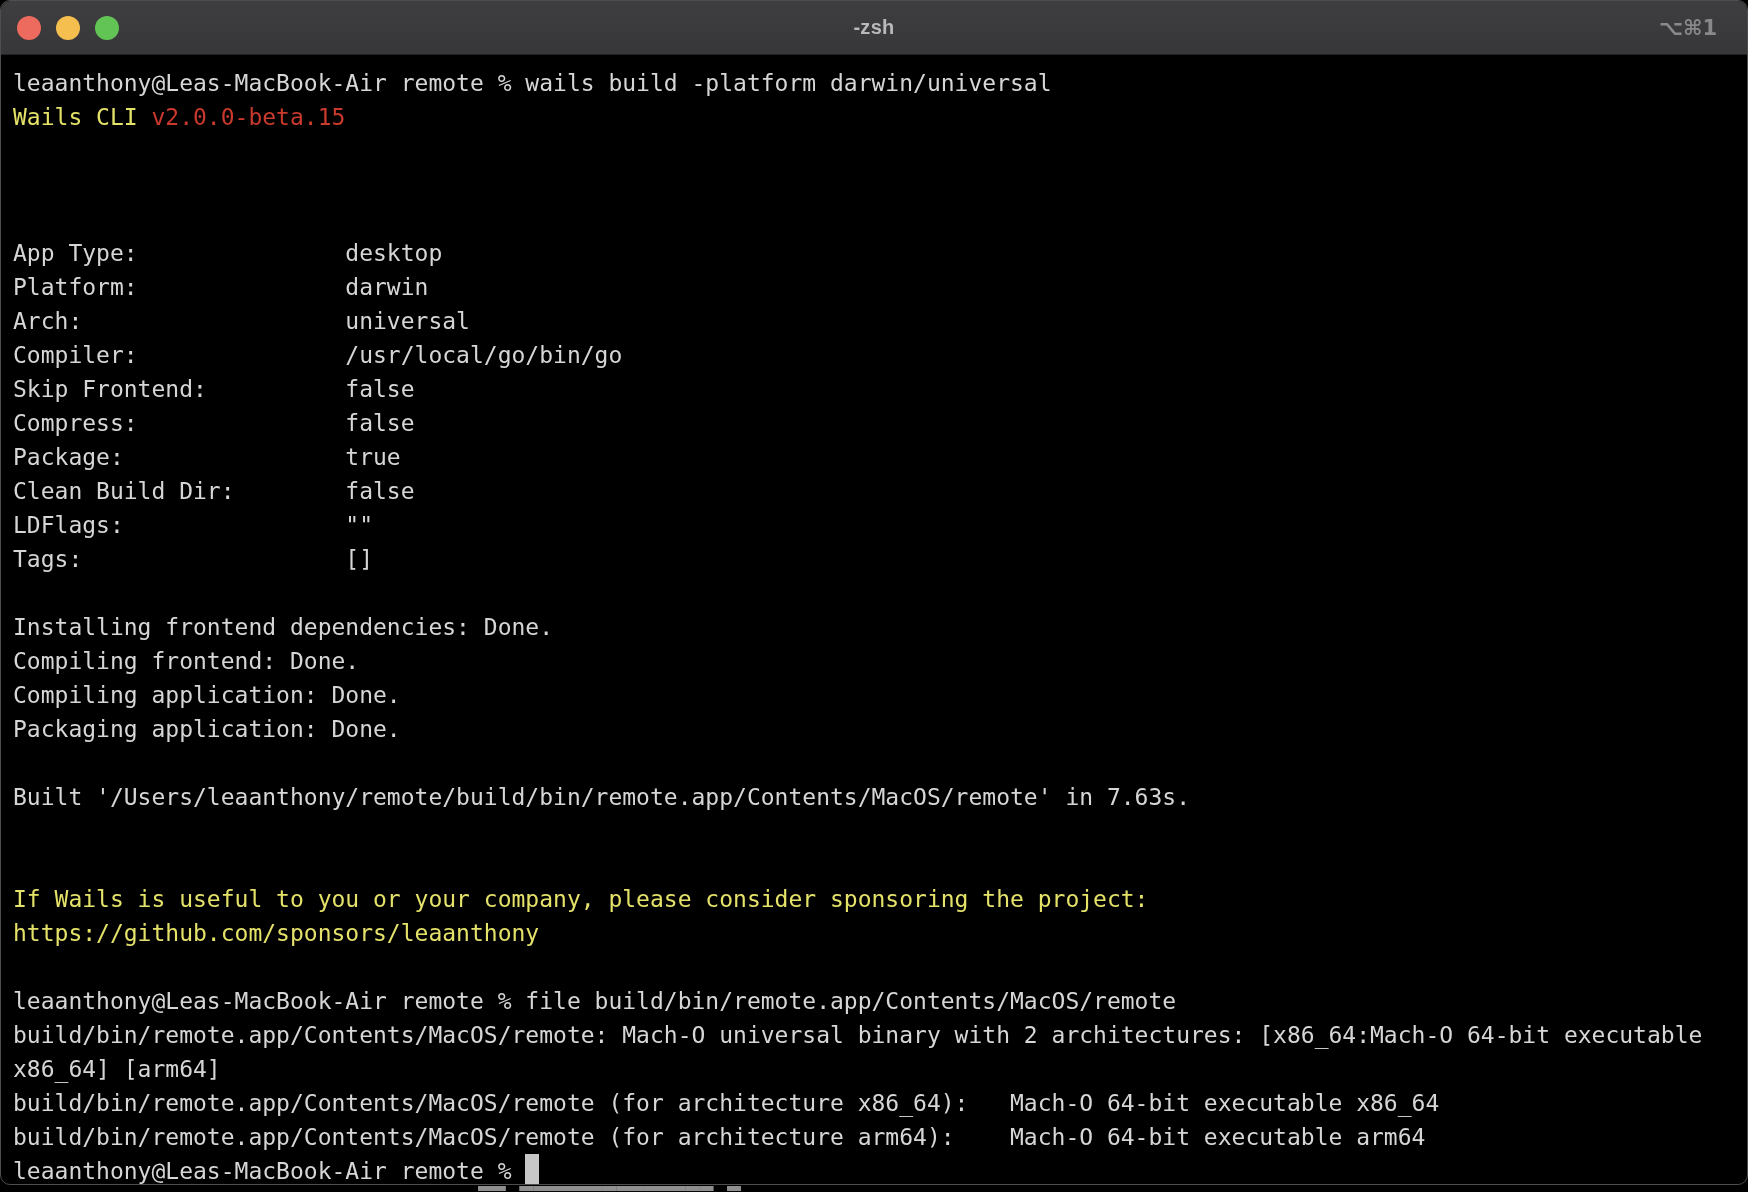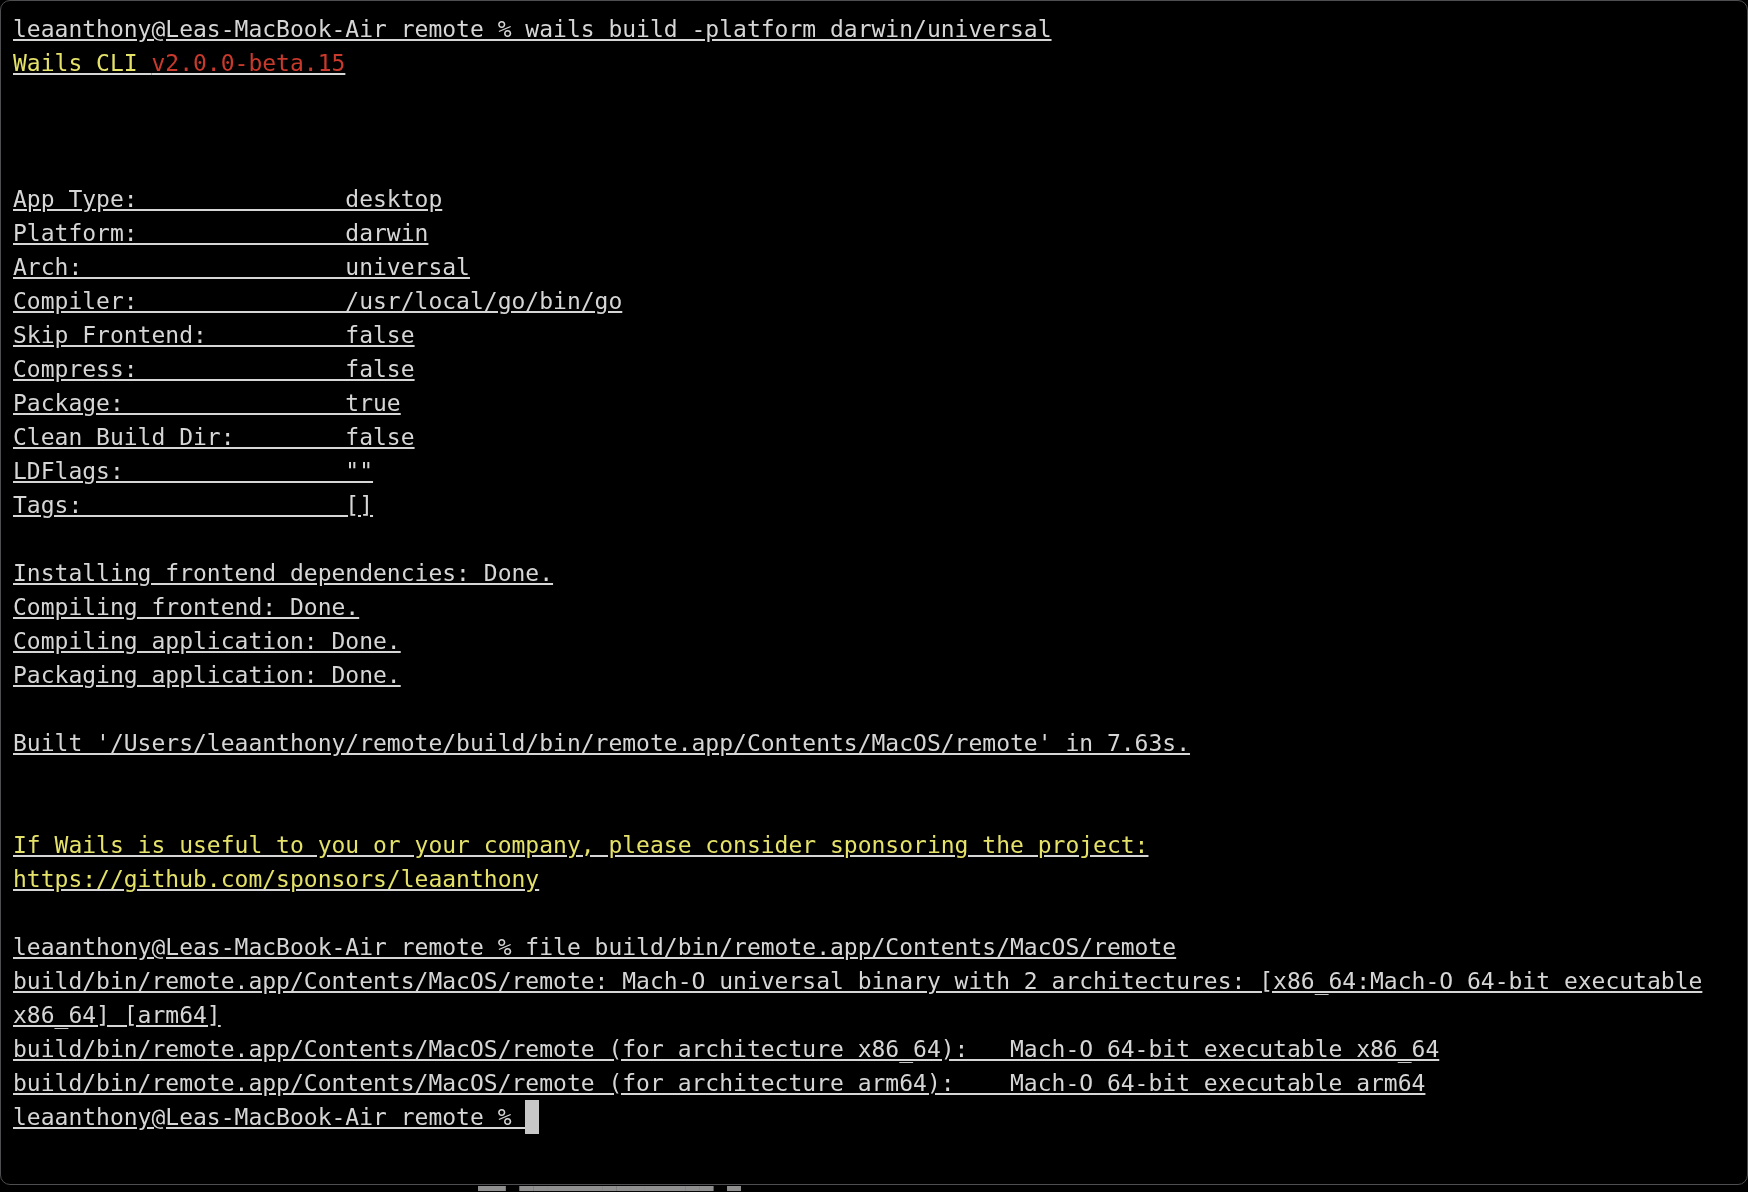--- a/index.html
+++ b/index.html
@@ -72,21 +72,21 @@
   }
   .term {
     position: relative;
     padding: 11px 0 0 12px;
     font-family: "DejaVu Sans Mono", monospace;
     font-size: 23px;
     line-height: 34px;
     white-space: pre;
     color: #d6d6d6;
   }
-  .row { height: 34px; text-decoration: underline; }
+  .row { height: 34px; }
   .cursor-block { display: inline-block; }
   .clipped-fragment {
     position: absolute;
     left: 478px;
     bottom: 0;
     height: 6px;
     overflow: hidden;
     font-family: "DejaVu Sans Mono", monospace;
     font-size: 23px;
     line-height: 10px;
@@ -95,20 +95,29 @@
     white-space: pre;
   }
 </style>
 </head>
 <body>
 
 <div class="screen">
 
   <div class="window" style="background: rgb(0, 0, 0);">
 
+    <div class="titlebar">
+      <div class="traffic">
+        <div class="light" style="background: rgb(236, 106, 94);"></div>
+        <div class="light" style="background: rgb(244, 191, 79);"></div>
+        <div class="light" style="background: rgb(97, 196, 84);"></div>
+      </div>
+      <div class="title">-zsh</div>
+      <div class="shortcut">⌥⌘1</div>
+    </div>
 
     <div class="term" id="term-output"><div class="row"><span style="color: rgb(214, 214, 214);">leaanthony@Leas-MacBook-Air remote % wails build -platform darwin/universal</span></div><div class="row"><span style="color: rgb(229, 226, 105);">Wails CLI </span><span style="color: rgb(201, 57, 44);">v2.0.0-beta.15</span></div><div class="row"></div><div class="row"></div><div class="row"></div><div class="row"><span style="color: rgb(214, 214, 214);">App Type:               desktop</span></div><div class="row"><span style="color: rgb(214, 214, 214);">Platform:               darwin</span></div><div class="row"><span style="color: rgb(214, 214, 214);">Arch:                   universal</span></div><div class="row"><span style="color: rgb(214, 214, 214);">Compiler:               /usr/local/go/bin/go</span></div><div class="row"><span style="color: rgb(214, 214, 214);">Skip Frontend:          false</span></div><div class="row"><span style="color: rgb(214, 214, 214);">Compress:               false</span></div><div class="row"><span style="color: rgb(214, 214, 214);">Package:                true</span></div><div class="row"><span style="color: rgb(214, 214, 214);">Clean Build Dir:        false</span></div><div class="row"><span style="color: rgb(214, 214, 214);">LDFlags:                ""</span></div><div class="row"><span style="color: rgb(214, 214, 214);">Tags:                   []</span></div><div class="row"></div><div class="row"><span style="color: rgb(214, 214, 214);">Installing frontend dependencies: Done.</span></div><div class="row"><span style="color: rgb(214, 214, 214);">Compiling frontend: Done.</span></div><div class="row"><span style="color: rgb(214, 214, 214);">Compiling application: Done.</span></div><div class="row"><span style="color: rgb(214, 214, 214);">Packaging application: Done.</span></div><div class="row"></div><div class="row"><span style="color: rgb(214, 214, 214);">Built '/Users/leaanthony/remote/build/bin/remote.app/Contents/MacOS/remote' in 7.63s.</span></div><div class="row"></div><div class="row"></div><div class="row"><span style="color: rgb(229, 226, 105);">If Wails is useful to you or your company, please consider sponsoring the project:</span></div><div class="row"><span style="color: rgb(229, 226, 105);">https://github.com/sponsors/leaanthony</span></div><div class="row"></div><div class="row"><span style="color: rgb(214, 214, 214);">leaanthony@Leas-MacBook-Air remote % file build/bin/remote.app/Contents/MacOS/remote</span></div><div class="row"><span style="color: rgb(214, 214, 214);">build/bin/remote.app/Contents/MacOS/remote: Mach-O universal binary with 2 architectures: [x86_64:Mach-O 64-bit executable</span></div><div class="row"><span style="color: rgb(214, 214, 214);">x86_64] [arm64]</span></div><div class="row"><span style="color: rgb(214, 214, 214);">build/bin/remote.app/Contents/MacOS/remote (for architecture x86_64):   Mach-O 64-bit executable x86_64</span></div><div class="row"><span style="color: rgb(214, 214, 214);">build/bin/remote.app/Contents/MacOS/remote (for architecture arm64):    Mach-O 64-bit executable arm64</span></div><div class="row"><span style="color: rgb(214, 214, 214);">leaanthony@Leas-MacBook-Air remote % </span><span class="cursor-block" style="background: rgb(199, 199, 199);"> </span></div></div>
 
   </div>
 
   <div class="clipped-fragment">▀▀ ▀▀▀▀▀▀▀▀▀▀▀▀▀▀ ▀</div>
 
 </div>
 
 </body></html>

